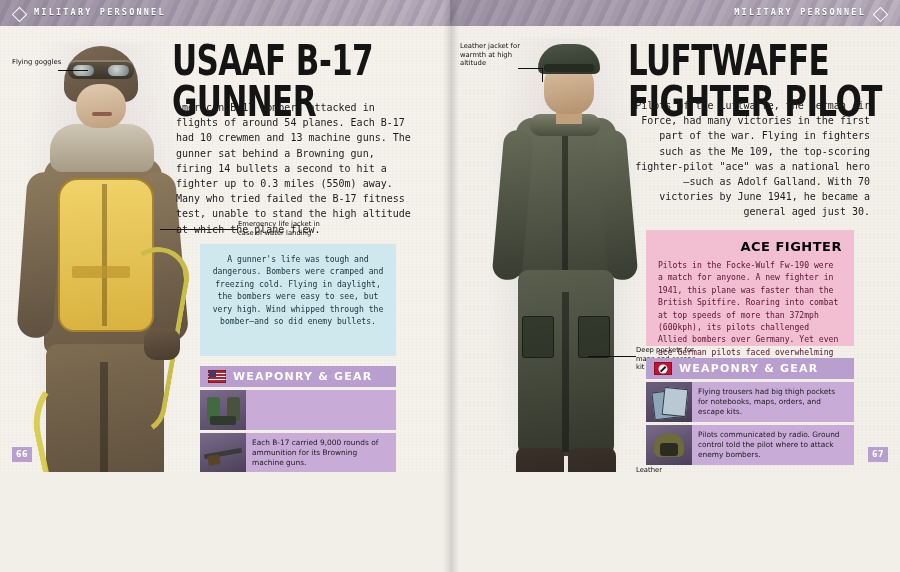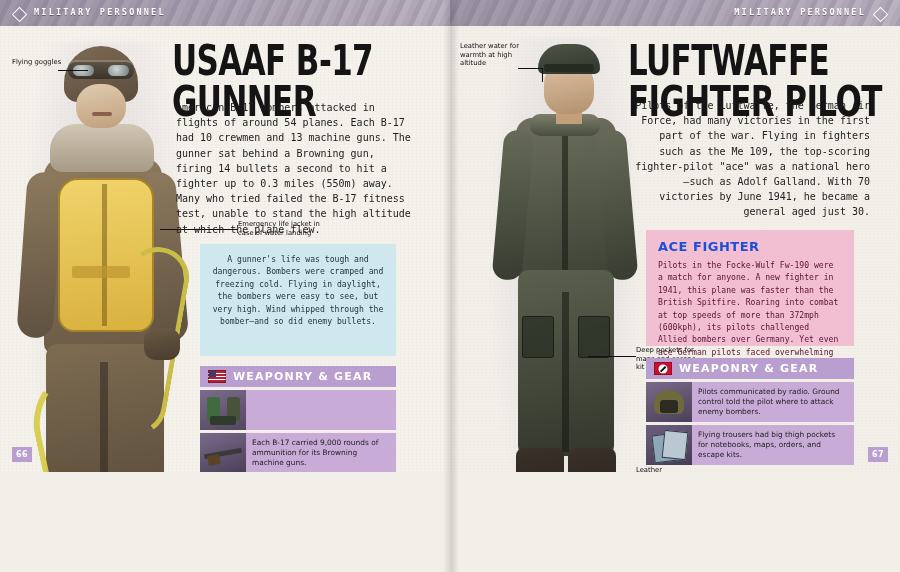--- a/index.html
+++ b/index.html
@@ -136,21 +136,21 @@
   .factbox-title {
     font-family: "DejaVu Sans", sans-serif;
     font-weight: bold;
     font-size: 13px;
     letter-spacing: 0.5px;
     color: #16333b;
     margin: 0 0 5px 0;
     text-transform: uppercase;
     text-align: center;
   }
-  #factbox-right .factbox-title { color: #1d4ed8; text-align: left; }
+  #factbox-right .factbox-title { color: #000000; text-align: right; }
   .factbox-body {
     font-family: "DejaVu Sans Mono", monospace;
     font-size: 8.1px;
     line-height: 12.4px;
     color: #15333b;
     text-align: center;
   }
   #factbox-right .factbox-body { color: #5c1130; text-align: left; }
 
   
@@ -626,21 +626,21 @@
       <div class="p-boot p-bootR"></div>
       <div class="p-collar"></div>
       <div class="p-neck"></div>
       <div class="p-head"></div>
       <div class="p-cap"></div>
     </div>
 
     <div class="callout" style="left:10px; top:42px; width:62px;">
       <div class="line" style="left:58px; top:26px; width:24px;"></div>
       <div class="vline" style="left:82px; top:26px; height:14px;"></div>
-      <div>Leather water for warmth at high altitude</div>
+      <div>Leather jacket for warmth at high altitude</div>
     </div>
     <div class="callout" style="left:186px; top:346px; width:62px;">
       <div class="line" style="left:-48px; top:10px; width:48px;"></div>
       <div>Deep pockets for maps and escape kit</div>
     </div>
     <div class="callout" style="left:186px; top:466px; width:44px;">
       <div class="line" style="left:-44px; top:9px; width:44px;"></div>
       <div>Leather boots</div>
     </div>
 
@@ -650,32 +650,32 @@
 
     <div class="factbox" id="factbox-right" style="left:196px; top:230px; width:208px; height:116px;">
       <div class="factbox-title">ACE FIGHTER</div>
       <div class="factbox-body">Pilots in the Focke-Wulf Fw-190 were a match for anyone. A new fighter in 1941, this plane was faster than the British Spitfire. Roaring into combat at top speeds of more than 372mph (600kph), its pilots challenged Allied bombers over Germany. Yet even ace German pilots faced overwhelming odds as Allied airpower grew.</div>
     </div>
 
     <div class="gear" id="gear-right" style="left:196px; top:358px; width:208px;">
       <div class="gear-head">
         <span class="flag flag-de"></span>
         <span class="gear-head-title">WEAPONRY &amp; GEAR</span>
+      </div>
+      <div class="gear-item">
+        <div class="gear-thumb">
+            <div class="th th-papers"></div>
+          </div>
+        <div class="gear-text">Flying trousers had big thigh pockets for notebooks, maps, orders, and escape kits.</div>
       </div>
       <div class="gear-item">
         <div class="gear-thumb">
             <div class="th th-helmet"></div>
           </div>
         <div class="gear-text">Pilots communicated by radio. Ground control told the pilot where to attack enemy bombers.</div>
       </div>
-      <div class="gear-item">
-        <div class="gear-thumb">
-            <div class="th th-papers"></div>
-          </div>
-        <div class="gear-text">Flying trousers had big thigh pockets for notebooks, maps, orders, and escape kits.</div>
-      </div>
     </div>
 
     <div class="pagenum" id="pagenum-right">67</div>
   </div>
 
   <div class="gutter"></div>
 </div>
 
 </body></html>

